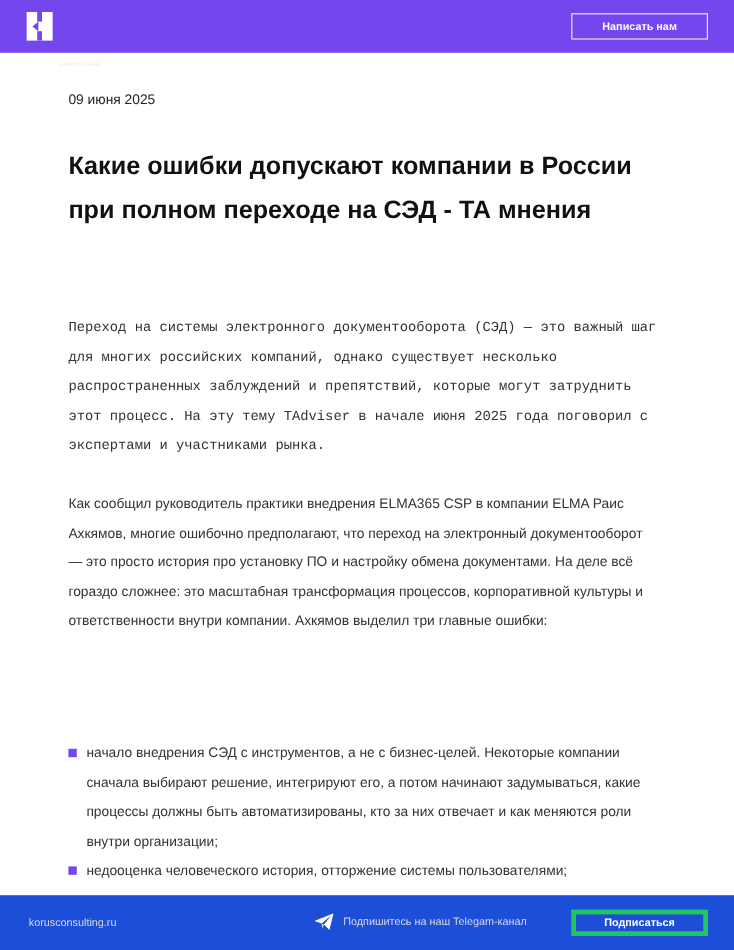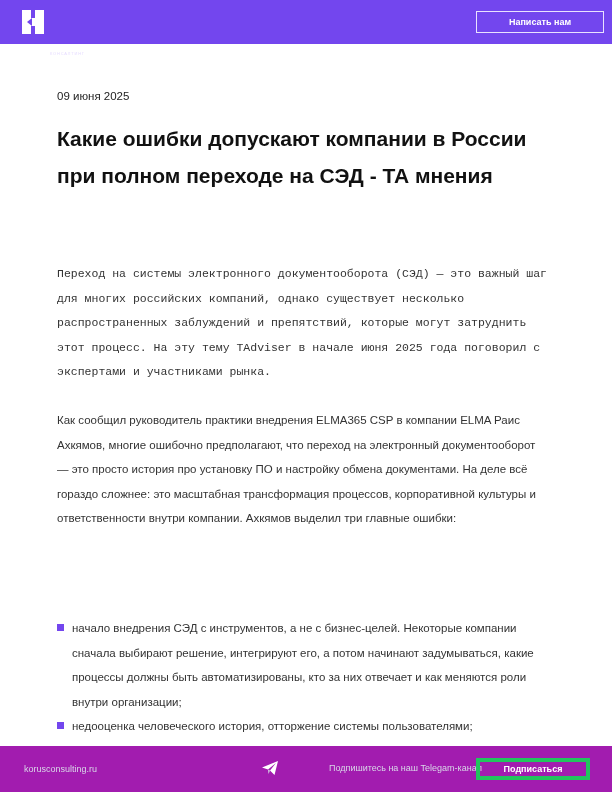--- a/index.html
+++ b/index.html
@@ -9,27 +9,27 @@
     .header {
       position: absolute; left: 0; top: 0; width: 612px; height: 44px;
       background: #7346EE;
     }
     .logo { position: absolute; left: 22px; top: 10px; height: 24px; display: flex; align-items: center; }
     .logo-mark { width: 22px; height: 24px; position: relative; }
     .logo-text-wrap { margin-left: 6px; display: flex; flex-direction: column; gap: 48px; }
     .logo-text { color: #ffffff; font-weight: bold; font-size: 13px; letter-spacing: 0.3px; line-height: 13px; }
     .logo-sub { color: #e6dcff; font-size: 4px; line-height: 5px; letter-spacing: 0.8px; margin-top: 2px; }
     .header-btn {
-      position: absolute; left: 476px; top: 11px; width: 128px; height: 22px;
+      position: absolute; left: 476px; top: 11px; width: 114px; height: 22px;
       border: 1px solid #e9e2ff; color: #ffffff; background: transparent;
       font-size: 9px; font-weight: bold; display: flex; align-items: center; justify-content: center;
       font-family: "Liberation Sans", sans-serif;
     }
 
-    .date { position: absolute; left: 57px; top: 78px; font-size: 11.5px; color: #222; margin-top: 12px; }
+    .date { position: absolute; left: 57px; top: 78px; font-size: 11.5px; color: #222; }
 
     .title {
       position: absolute; left: 57px; top: 120px; width: 500px;
       font-size: 21px; font-weight: bold; line-height: 37px; color: #111111;
     }
 
     .para {
       position: absolute; left: 57px; width: 490px;
       font-size: 11.5px; line-height: 24.5px; color: #333333;
     }
@@ -37,24 +37,24 @@
     .p2 { top: 408px; }
 
     .bullets { position: absolute; left: 57px; top: 576px; width: 500px; list-style: none; margin-top: 40px; }
     .bullet { position: relative; padding-left: 15px; font-size: 11.5px; line-height: 24.5px; color: #333333; }
     .bullet-mark {
       position: absolute; left: 0; top: 8px; width: 7px; height: 7px; background: #7346EE;
     }
 
     .footer {
       position: absolute; left: 0; top: 746px; width: 612px; height: 46px;
-      background: #a21caf;
+      background: #1d4ed8;
     }
     .footer-site { position: absolute; left: 24px; top: 18px; font-size: 9px; color: #d8d8e8; }
-    .footer-tg { position: absolute; left: 262px; top: 15px; display: flex; align-items: center; gap: 43px; }
+    .footer-tg { position: absolute; left: 262px; top: 15px; display: flex; align-items: center; }
     .footer-tg-text { margin-left: 8px; font-size: 9px; color: #d8d8e8; }
     .footer-btn {
       position: absolute; left: 476px; top: 12px; width: 114px; height: 22px;
       border: 4px solid #22c55e; color: #ffffff; background: transparent;
       font-size: 9px; font-weight: bold; display: flex; align-items: center; justify-content: center;
       font-family: "Liberation Sans", sans-serif;
     }
   </style>
 </head>
 <body>

